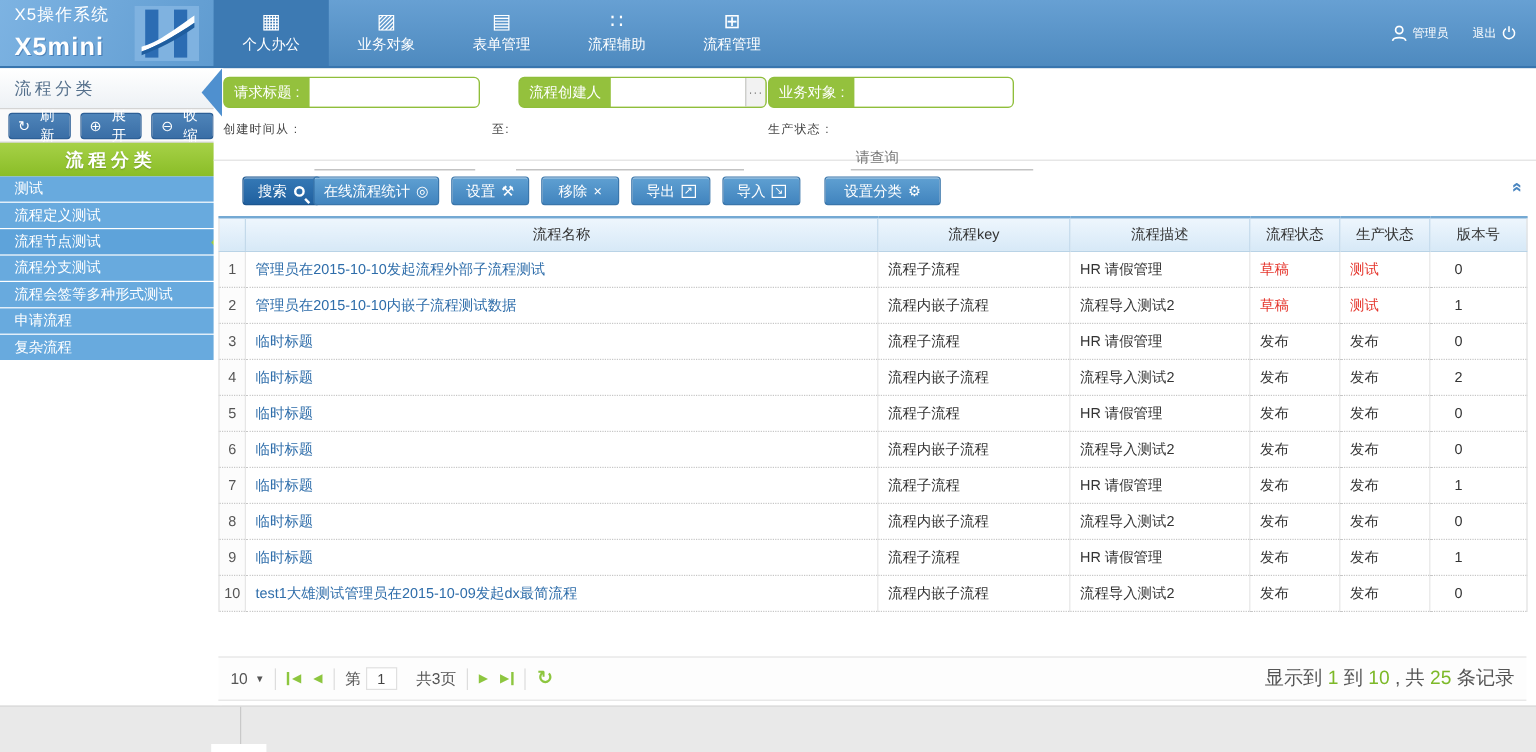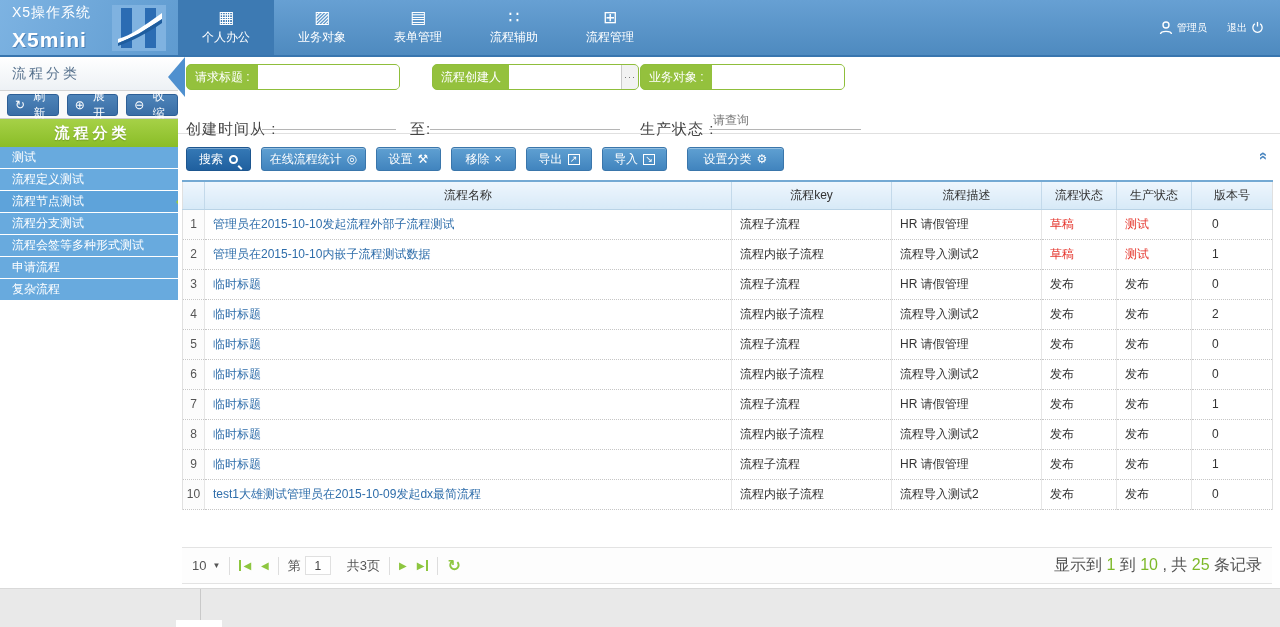--- a/index.html
+++ b/index.html
@@ -52,23 +52,23 @@
   .main { position:absolute; left:178px; top:57px; width:1102px; height:531px; background:#fff; }
 
   .pill { position:absolute; top:7px; height:26px; border:1px solid #8fbe3b; border-radius:5px;
     background:#94c13d; display:flex; overflow:hidden; }
   .pill-label { color:#fff; font-size:12px; display:flex; align-items:center; padding:0 8px; white-space:nowrap; }
   .pill-input { flex:1; border:none; outline:none; font-size:12px; padding:0 6px; background:#fff; min-width:0; }
   .pill-picker { width:17px; background:#f2f2f2; border-left:1px solid #c9c9c9; font-size:9px; color:#666;
     display:flex; align-items:center; justify-content:center; letter-spacing:1px; cursor:pointer; }
 
   .filter-row2 { position:absolute; left:0; top:42px; width:1102px; height:35px; border-bottom:1px solid #e0e0e0; }
-  .f-label { position:absolute; top:21px; font-size:15px; color:#444; letter-spacing:1px; }
-  .u-input { position:absolute; top:12px; border:none; border-bottom:1px solid #b5b5b5; font-size:12px;
-    padding:2px 4px; outline:none; background:transparent; color:#333; }
+  .f-label { position:absolute; top:2px; font-size:10px; color:#444; letter-spacing:1px; }
+  .u-input { position:absolute; top:23px; border:none; border-bottom:1px solid #b5b5b5; font-size:12px;
+    padding:2px 4px; outline:none; background:transparent; color:#333;font-family:Liberation Serif, serif; }
   .u-input::placeholder { color:#777; }
 
   .tb-btn { position:absolute; top:90px; height:24px; border-radius:3px; color:#fff; font-size:12px;
     display:flex; align-items:center; justify-content:center; gap:5px;
     background:linear-gradient(#5fa0d2,#4184be); border:1px solid #3a76ab;
     box-shadow:inset 0 1px 0 rgba(255,255,255,.35); cursor:pointer; }
   .tb-btn.primary { background:linear-gradient(#3579b6,#20609f); border-color:#1d568f; }
   .tb-ico { font-size:12px; line-height:12px; }
   .mag { width:9px; height:9px; border:2px solid #fff; border-radius:50%; position:relative;
     display:inline-block; margin-left:1px; }
@@ -239,21 +239,21 @@
     <div class="filter-row2">
       <span class="f-label" style="left:8px;">创建时间从 :</span>
       <input class="u-input" style="left: 84px; width: 134px;" value="">
       <span class="f-label" style="left:232px;">至:</span>
       <input class="u-input" style="left: 252px; width: 190px;" value="">
       <span class="f-label" style="left:462px;">生产状态 :</span>
       <input class="u-input" style="left: 531px; width: 152px;" value="" placeholder="请查询">
     </div>
 
     <div id="action-toolbar">
-        <button class="tb-btn primary" style="left: 8px; width: 65px;">
+        <button class="tb-btn primary" style="left: 24px; width: 65px;">
           <span>搜索</span>
           <span class="mag"></span>
         </button>
         <button class="tb-btn" style="left: 83px; width: 105px;">
           <span>在线流程统计</span>
           <span class="tb-ico">◎</span>
         </button>
         <button class="tb-btn" style="left: 198px; width: 65px;">
           <span>设置</span>
           <span class="tb-ico">⚒</span>

